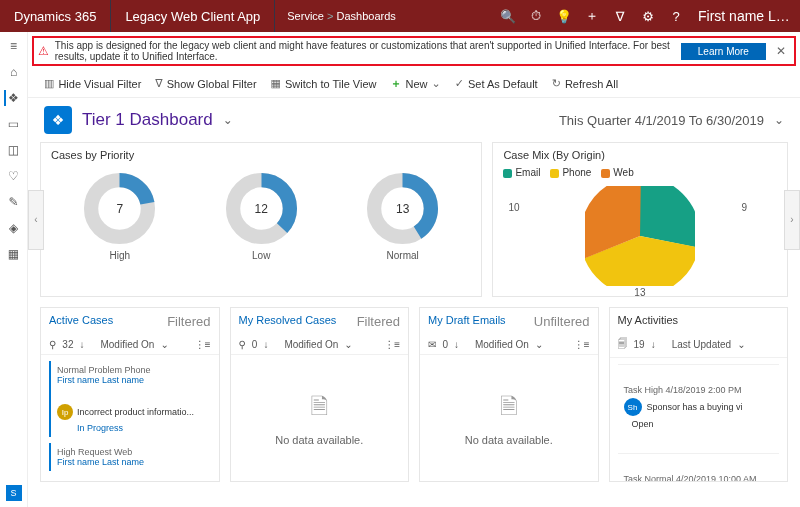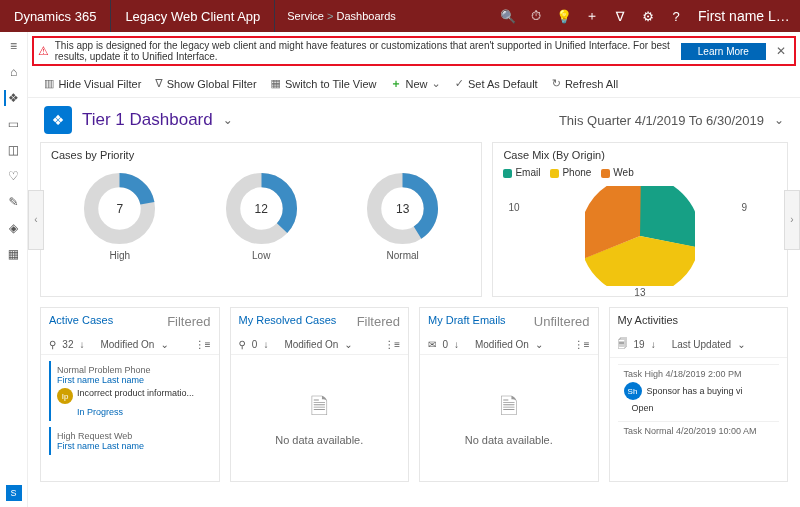--- a/index.html
+++ b/index.html
@@ -63,24 +63,24 @@
 .pane .pctl{display:flex;align-items:center;gap:6px;padding:4px 8px;font-size:10px;color:#555;border-bottom:1px solid #f0f0f0}
 .pane .pctl .ico{font-size:10px}
 .pane .pctl .srt{margin-left:10px}
 .pane .pctl .rs{margin-left:auto}
 .pane .pbody{flex:1;padding:6px 8px;overflow:hidden}
 .nodata{display:flex;flex-direction:column;align-items:center;justify-content:center;height:100%;color:#666;gap:6px}
 .nodata .dico{font-size:22px;color:#999}
 .caserow{border-left:2px solid #0078d4;padding:4px 6px;margin-bottom:6px;font-size:9px}
 .caserow .meta{color:#666}
 .caserow .nm{color:#0067b8}
-.caserow .subj{display:flex;align-items:flex-start;gap:4px;margin-top:3px}
+.caserow .subj{display:flex;align-items:center;gap:4px;margin-top:19px}
 .caserow .av{width:16px;height:16px;border-radius:50%;background:#d0a000;color:#fff;font-size:8px;display:flex;align-items:center;justify-content:center}
 .caserow .st{color:#0067b8;margin-top:3px;margin-left:20px}
-.actrow{padding:4px 6px;margin-bottom:4px;font-size:9px;border-top:1px solid #f0f0f0}
+.actrow{padding:20px 6px;margin-bottom:4px;font-size:9px;border-top:1px solid #f0f0f0}
 .actrow .meta{color:#666}
 .actrow .line2{display:flex;align-items:center;gap:5px;margin-top:3px}
 .actrow .av2{width:18px;height:18px;border-radius:50%;background:#0078d4;color:#fff;font-size:8px;display:flex;align-items:center;justify-content:center}
 .actrow .st2{margin-left:8px;margin-top:3px;color:#333}
 </style>
 </head>
 <body>
 
 <div class="topbar">
   <div class="brand">Dynamics 365</div>

